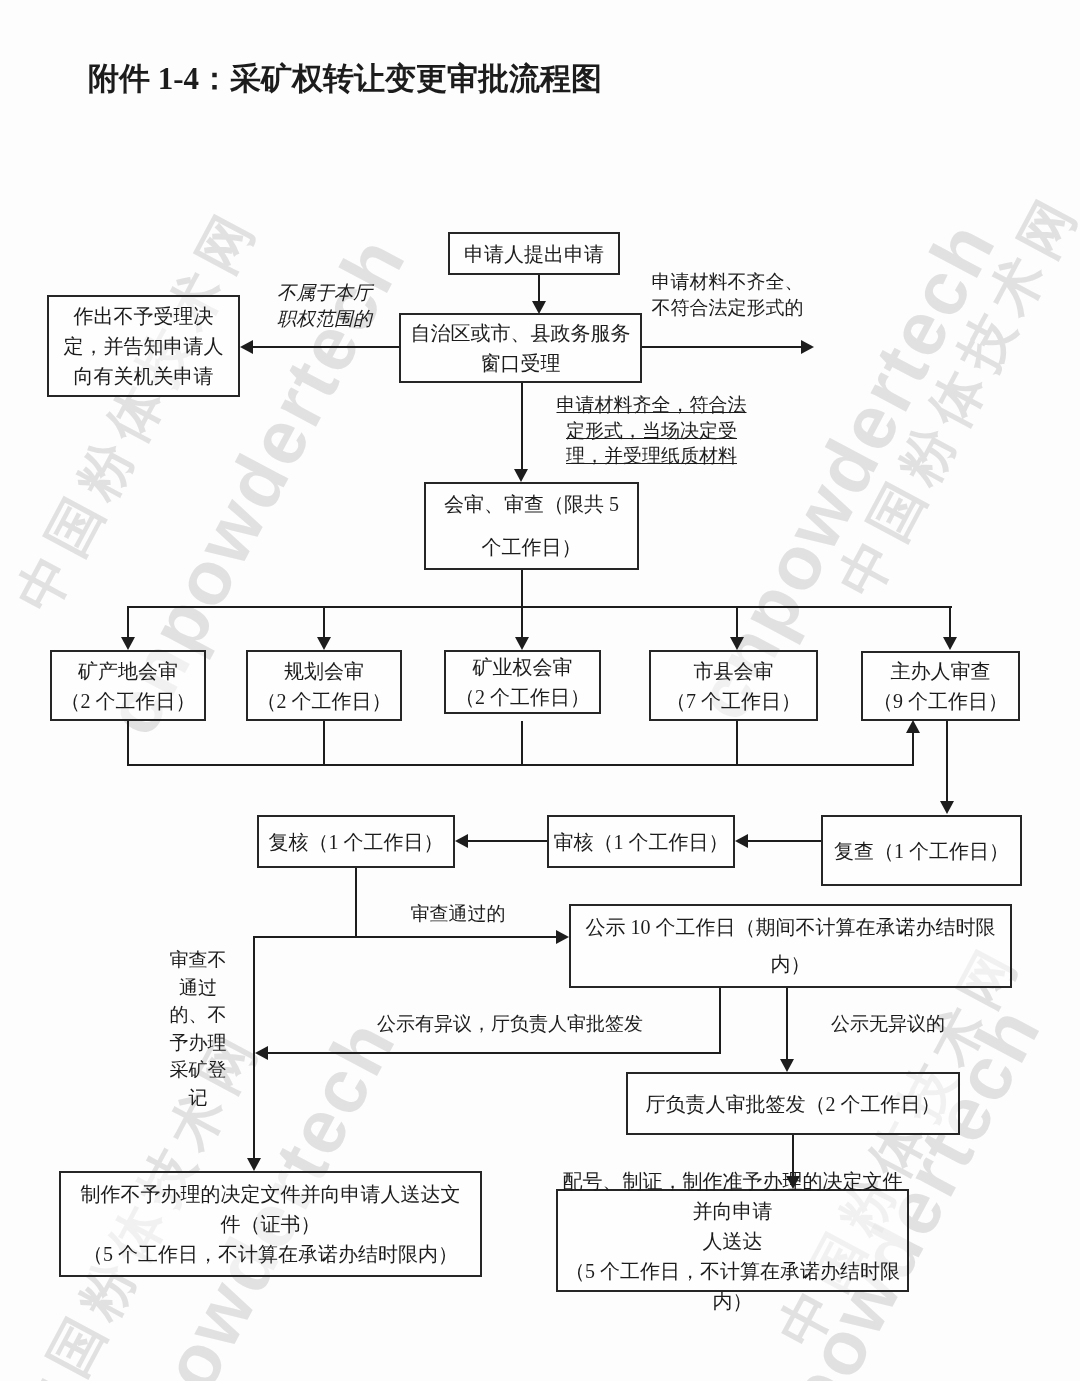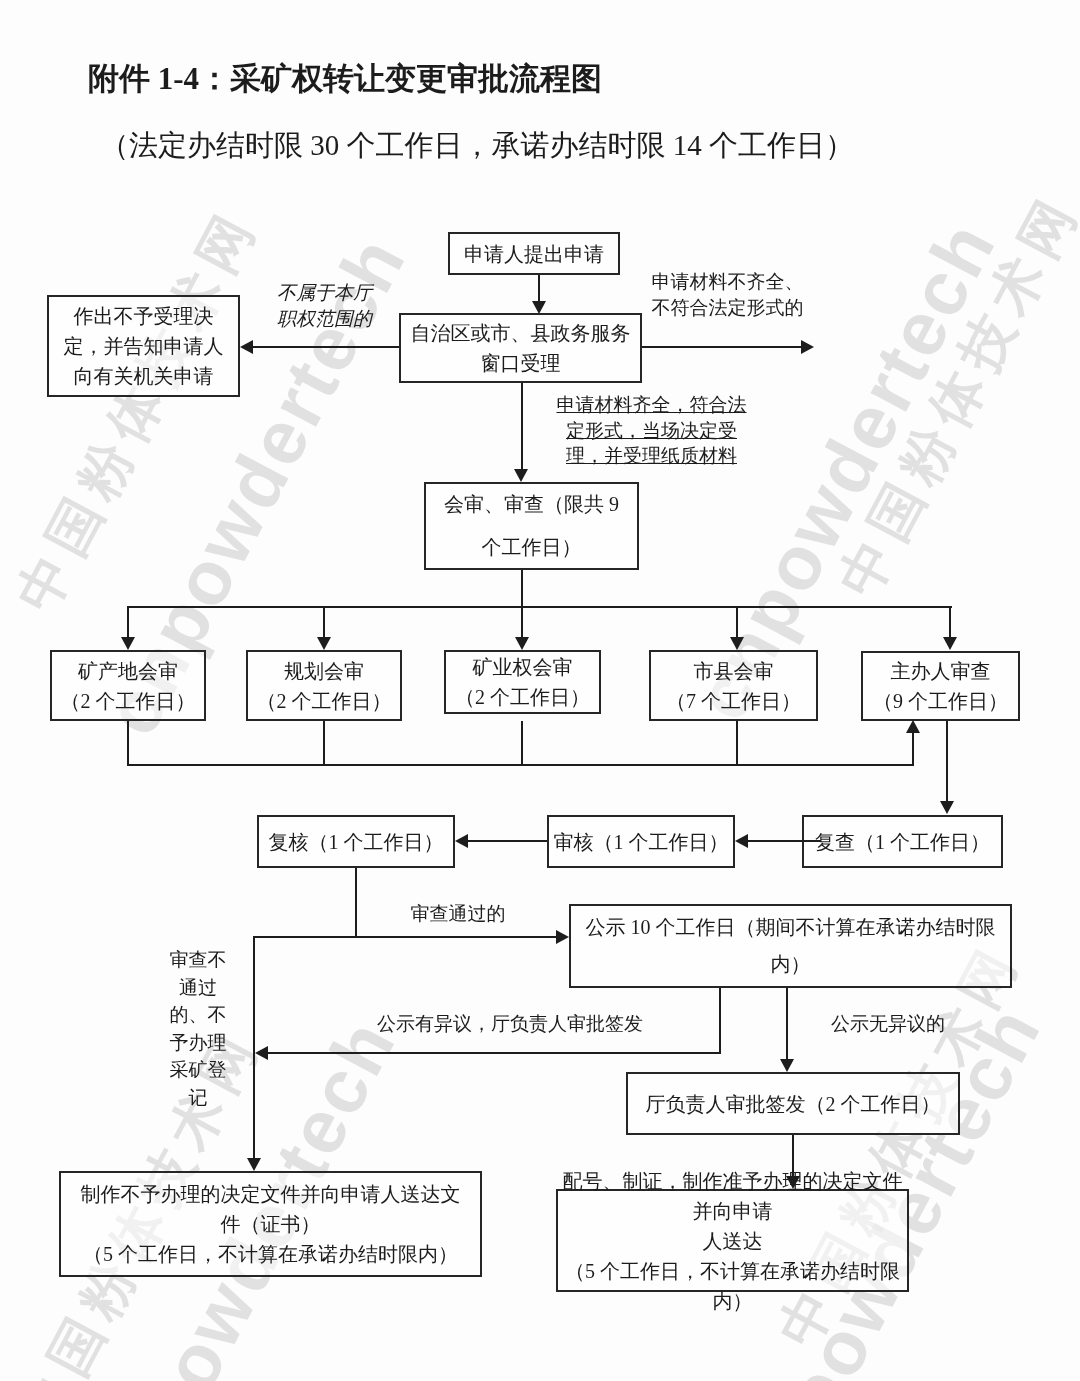--- a/index.html
+++ b/index.html
@@ -44,45 +44,44 @@
   <div class="wm wm-cn" style="left:138px; top:410px;">中国粉体技术网</div>
   <div class="wm wm-en" style="left:255px; top:485px;">cnpowdertech</div>
   <div class="wm wm-cn" style="left:960px; top:395px;">中国粉体技术网</div>
   <div class="wm wm-en" style="left:845px; top:470px;">cnpowdertech</div>
   <div class="wm wm-cn" style="left:140px; top:1230px;">中国粉体技术网</div>
   <div class="wm wm-en" style="left:245px; top:1268px;">cnpowdertech</div>
   <div class="wm wm-cn" style="left:900px; top:1145px;">中国粉体技术网</div>
   <div class="wm wm-en" style="left:890px; top:1255px;">cnpowdertech</div>
 
   <div class="title fg" style="left:88px;  top:58px;">附件 1-4：采矿权转让变更审批流程图</div>
-  <div class="subtitle fg" style="left:100px; top:126px;">（法定办结时限 30 个工作日，承诺办结时限 14 个工作日）</div>
 
   <div class="box fg" style="left:448px; top:232px; width:172px; height:43px;">申请人提出申请</div>
   <div class="box fg" style="left:399px; top:313px; width:243px; height:70px;">自治区或市、县政务服务
 窗口受理</div>
   <div class="box fg" style="left:47px;  top:295px; width:193px; height:102px;">作出不予受理决
 定，并告知申请人
 向有关机关申请</div>
-  <div class="box lh-tall fg" style="left:424px; top:482px; width:215px; height:88px;">会审、审查（限共 9
+  <div class="box lh-tall fg" style="left:424px; top:482px; width:215px; height:88px;">会审、审查（限共 5
 个工作日）</div>
 
   <div class="box fg" style="left:50px;  top:650px; width:156px; height:71px;">矿产地会审
 （2 个工作日）</div>
   <div class="box fg" style="left:246px; top:650px; width:156px; height:71px;">规划会审
 （2 个工作日）</div>
   <div class="box fg" style="left:444px; top:650px; width:157px; height:64px;">矿业权会审
 （2 个工作日）</div>
   <div class="box fg" style="left:649px; top:650px; width:169px; height:71px;">市县会审
 （7 个工作日）</div>
   <div class="box fg" style="left:861px; top:651px; width:159px; height:70px;">主办人审查
 （9 个工作日）</div>
 
   <div class="box fg" style="left:257px; top:815px; width:198px; height:53px;">复核（1 个工作日）</div>
   <div class="box fg" style="left:547px; top:815px; width:188px; height:53px;">审核（1 个工作日）</div>
-  <div class="box fg" style="left:802px; top:815px; width:201px; height:53px;">复查（1 个工作日）</div>
+  <div class="box fg" style="left:821px; top:815px; width:201px; height:71px;">复查（1 个工作日）</div>
 
   <div class="box lh-med fg" style="left:569px; top:904px; width:443px; height:84px;">公示 10 个工作日（期间不计算在承诺办结时限
 内）</div>
   <div class="box fg" style="left:626px; top:1072px; width:334px; height:63px;">厅负责人审批签发（2 个工作日）</div>
   <div class="box fg" style="left:59px;  top:1171px; width:423px; height:106px;">制作不予办理的决定文件并向申请人送达文
 件（证书）
 （5 个工作日，不计算在承诺办结时限内）</div>
   <div class="box fg" style="left:556px; top:1189px; width:353px; height:103px;">配号、制证，制作准予办理的决定文件并向申请
 人送达
 （5 个工作日，不计算在承诺办结时限内）</div>

